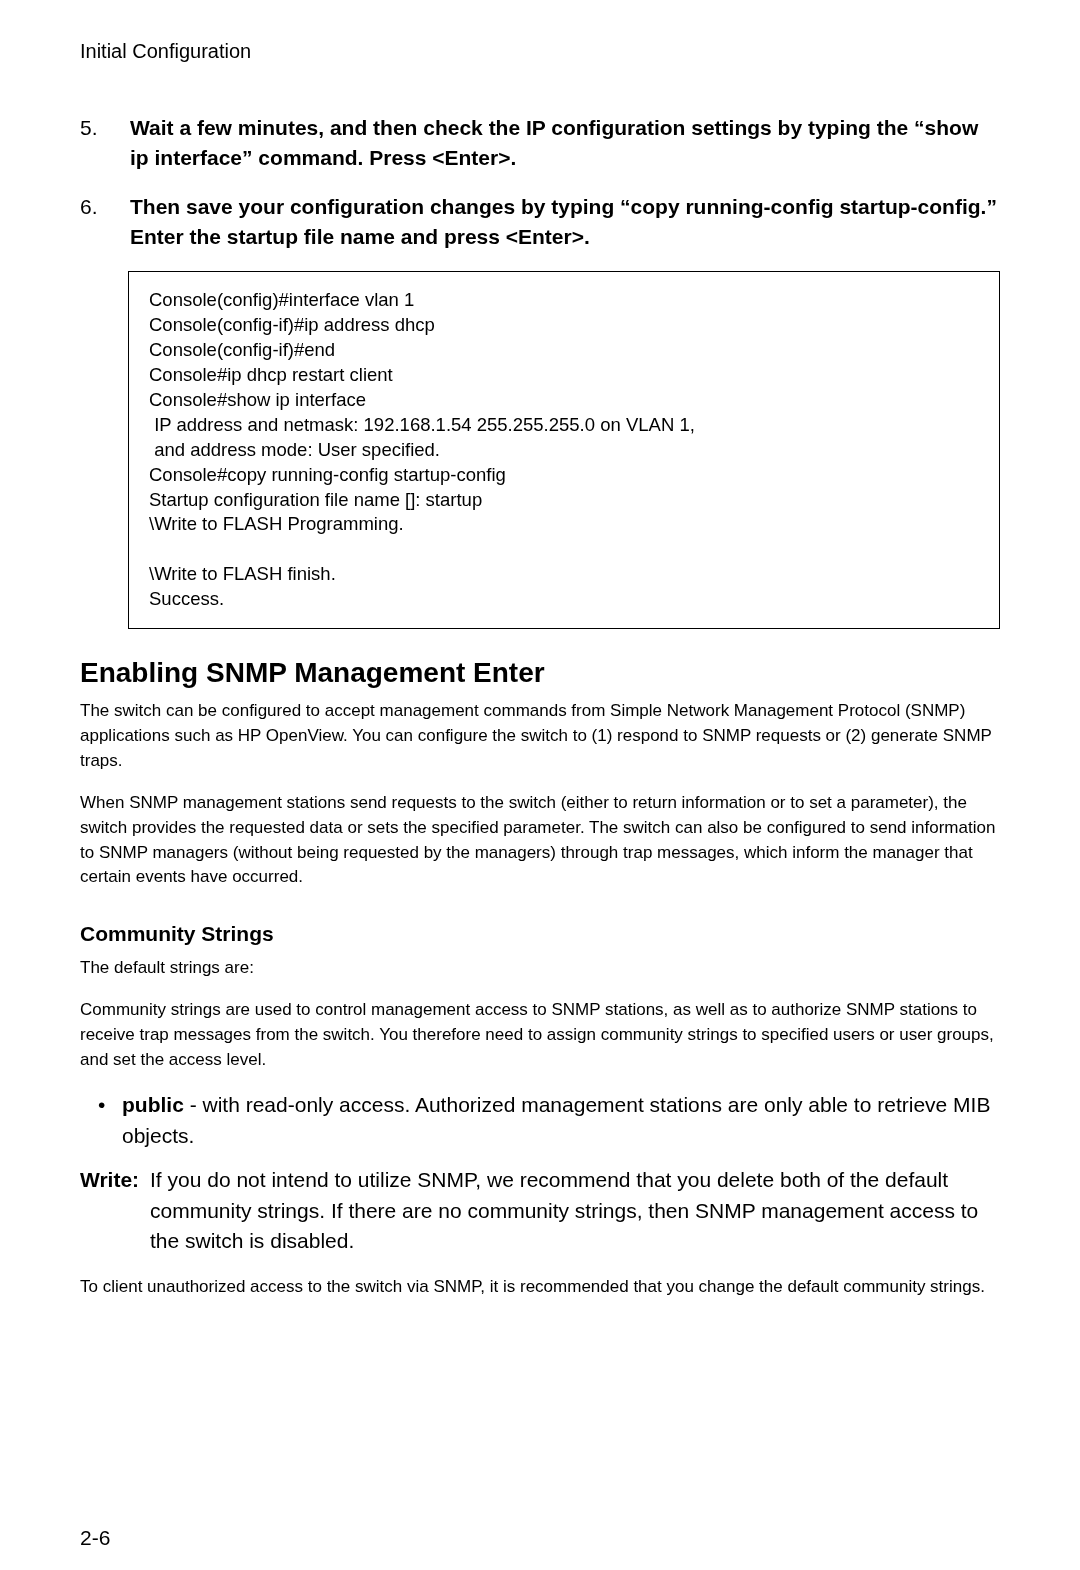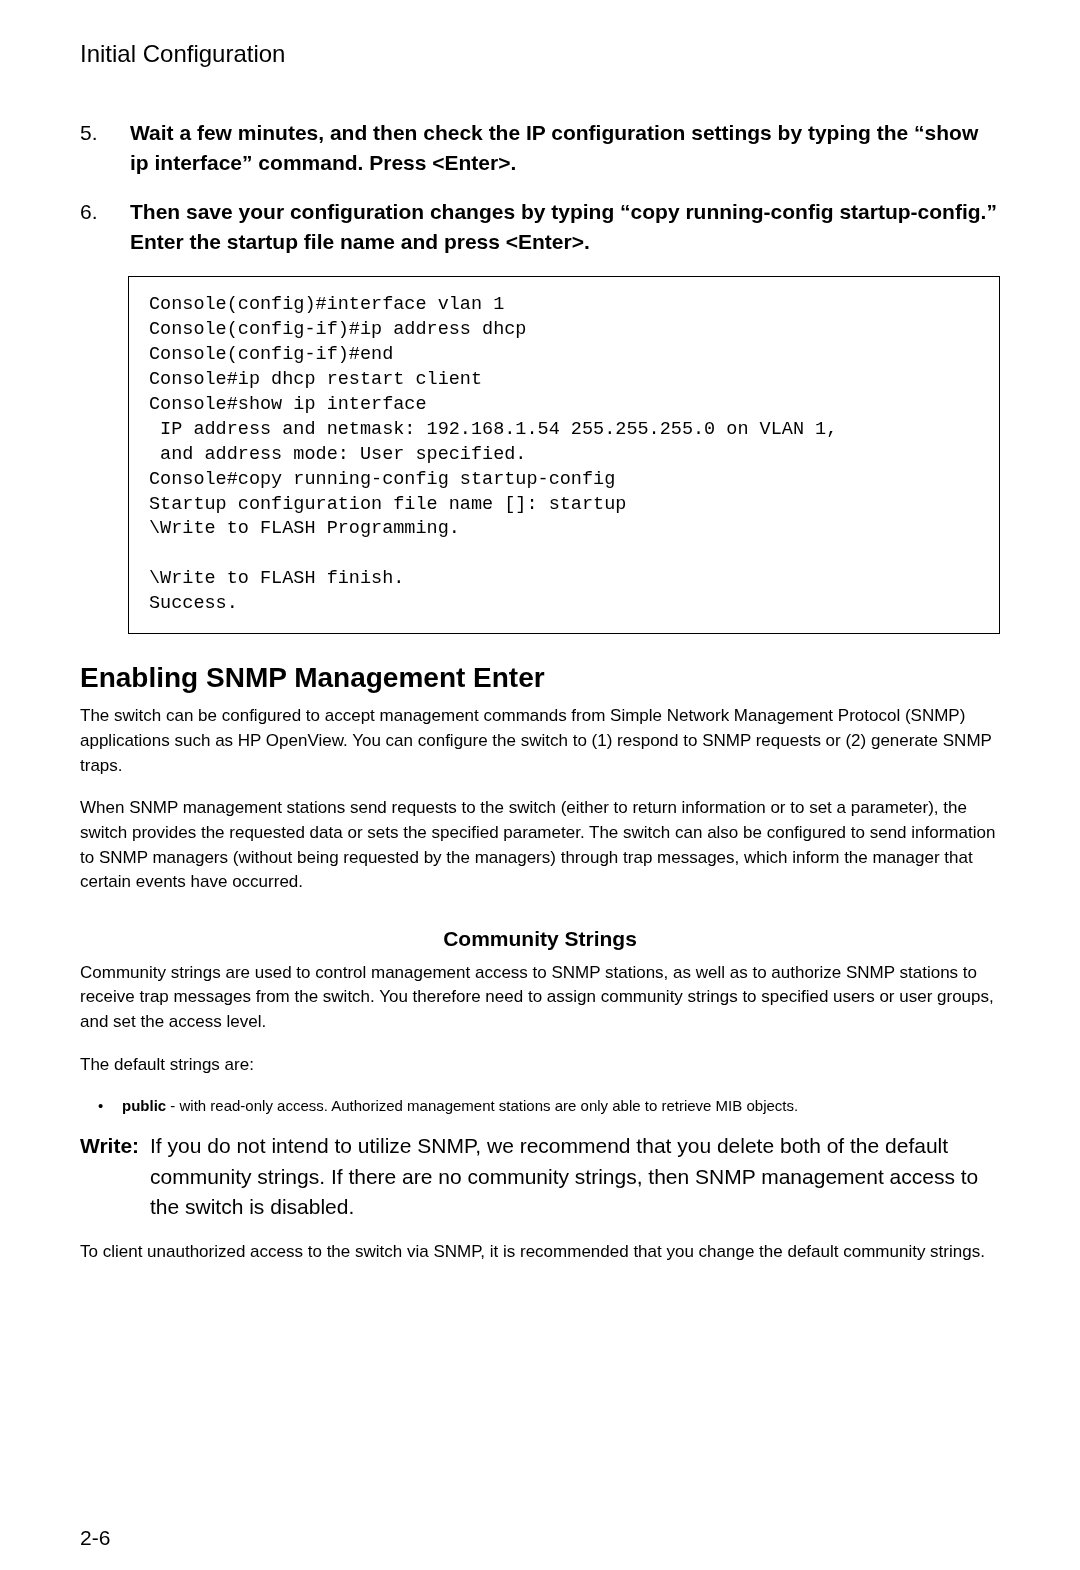--- a/index.html
+++ b/index.html
@@ -10,21 +10,21 @@
       color: #000;
     }
     .page {
       width: 1080px;
       min-height: 1570px;
       padding: 40px 80px 40px 80px;
       box-sizing: border-box;
       position: relative;
     }
     .header-title {
-      font-size: 24px;
+      font-size: 20px;
       margin-bottom: 50px;
     }
     .numbered-item {
       display: flex;
       margin-bottom: 18px;
       font-size: 21px;
       line-height: 1.45;
     }
     .num-label {
       width: 50px;
@@ -33,50 +33,49 @@
     .num-text {
       flex: 1;
       font-weight: bold;
     }
     .code-box {
       border: 1px solid #000;
       margin-left: 48px;
       margin-top: 6px;
       margin-bottom: 28px;
       padding: 16px 20px;
-      font-family: Liberation Mono, monospace;
+      font-family: Liberation Sans, sans-serif;
       font-size: 18.5px;
       line-height: 1.35;
       white-space: pre;
     }
     .section-heading {
       font-size: 28px;
       font-weight: bold;
       margin-top: 10px;
       margin-bottom: 10px;
     }
     .subheading {
       font-size: 21px;
       font-weight: bold;
       margin-top: 32px;
       margin-bottom: 10px;
-      text-align: center;
     }
     .para {
       font-size: 17px;
       line-height: 1.45;
       margin-bottom: 18px;
     }
     .bullet-list {
       list-style: none;
       padding-left: 18px;
       margin: 0 0 14px 0;
     }
     .bullet-list li {
-      font-size: 15px;
+      font-size: 21px;
       line-height: 1.45;
       margin-bottom: 14px;
       position: relative;
       padding-left: 24px;
     }
     .bullet-list li::before {
       content: "•";
       position: absolute;
       left: 0;
       top: 0;
@@ -132,22 +131,22 @@
 \Write to FLASH finish.
 Success.</div>
 
   <div class="section-heading">Enabling SNMP Management Enter</div>
 
   <div class="para">The switch can be configured to accept management commands from Simple Network Management Protocol (SNMP) applications such as HP OpenView. You can configure the switch to (1) respond to SNMP requests or (2) generate SNMP traps.</div>
   <div class="para">When SNMP management stations send requests to the switch (either to return information or to set a parameter), the switch provides the requested data or sets the specified parameter. The switch can also be configured to send information to SNMP managers (without being requested by the managers) through trap messages, which inform the manager that certain events have occurred.</div>
 
   <div class="subheading">Community Strings</div>
 
+  <div class="para">The default strings are:</div>
   <div class="para">Community strings are used to control management access to SNMP stations, as well as to authorize SNMP stations to receive trap messages from the switch. You therefore need to assign community strings to specified users or user groups, and set the access level.</div>
-  <div class="para">The default strings are:</div>
 
   <ul class="bullet-list">
     <li>
       <span class="bold">public</span><span> - with read-only access. Authorized management stations are only able to retrieve MIB objects.</span>
     </li>
   </ul>
 
   <div class="note-row">
     <div class="note-label">Write:</div>
     <div class="note-text">If you do not intend to utilize SNMP, we recommend that you delete both of the default community strings. If there are no community strings, then SNMP management access to the switch is disabled.</div>

